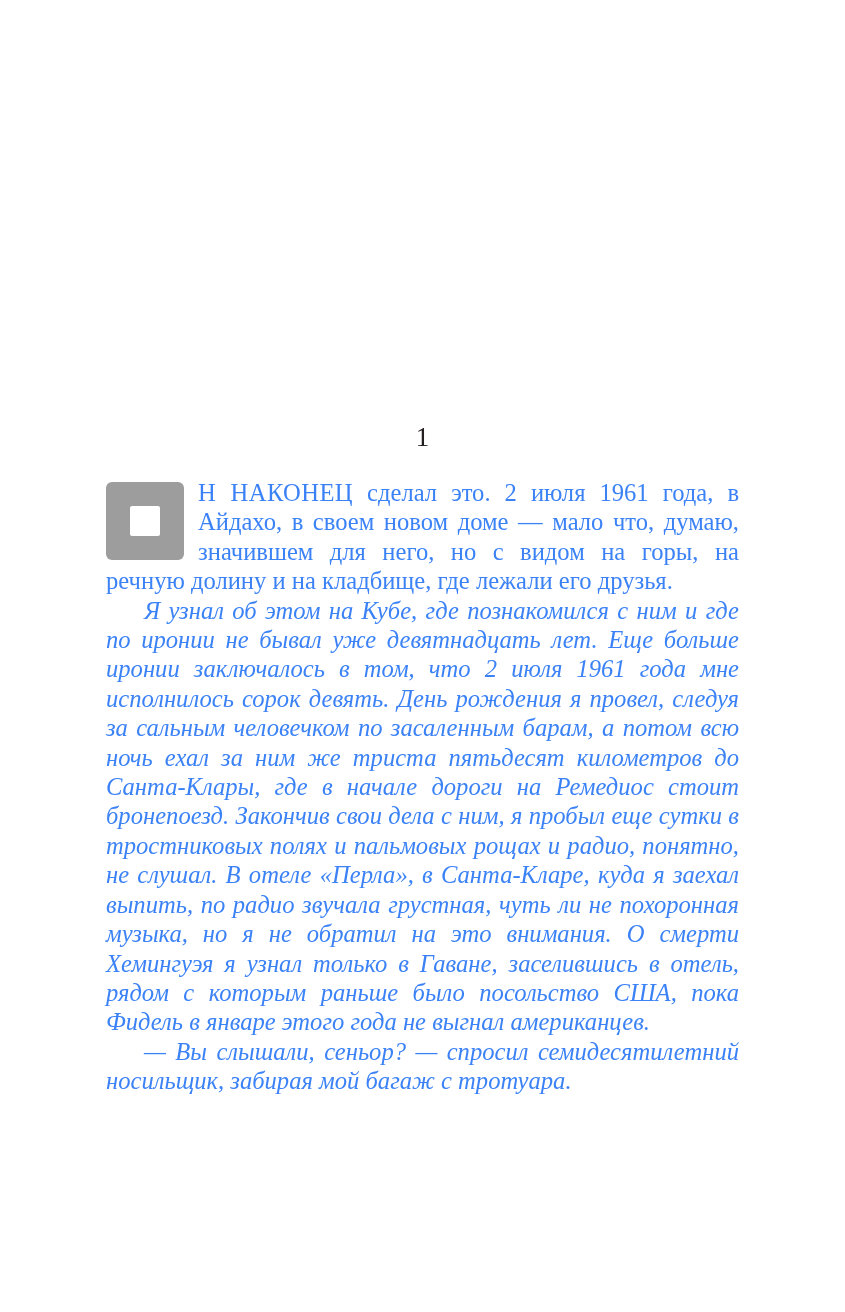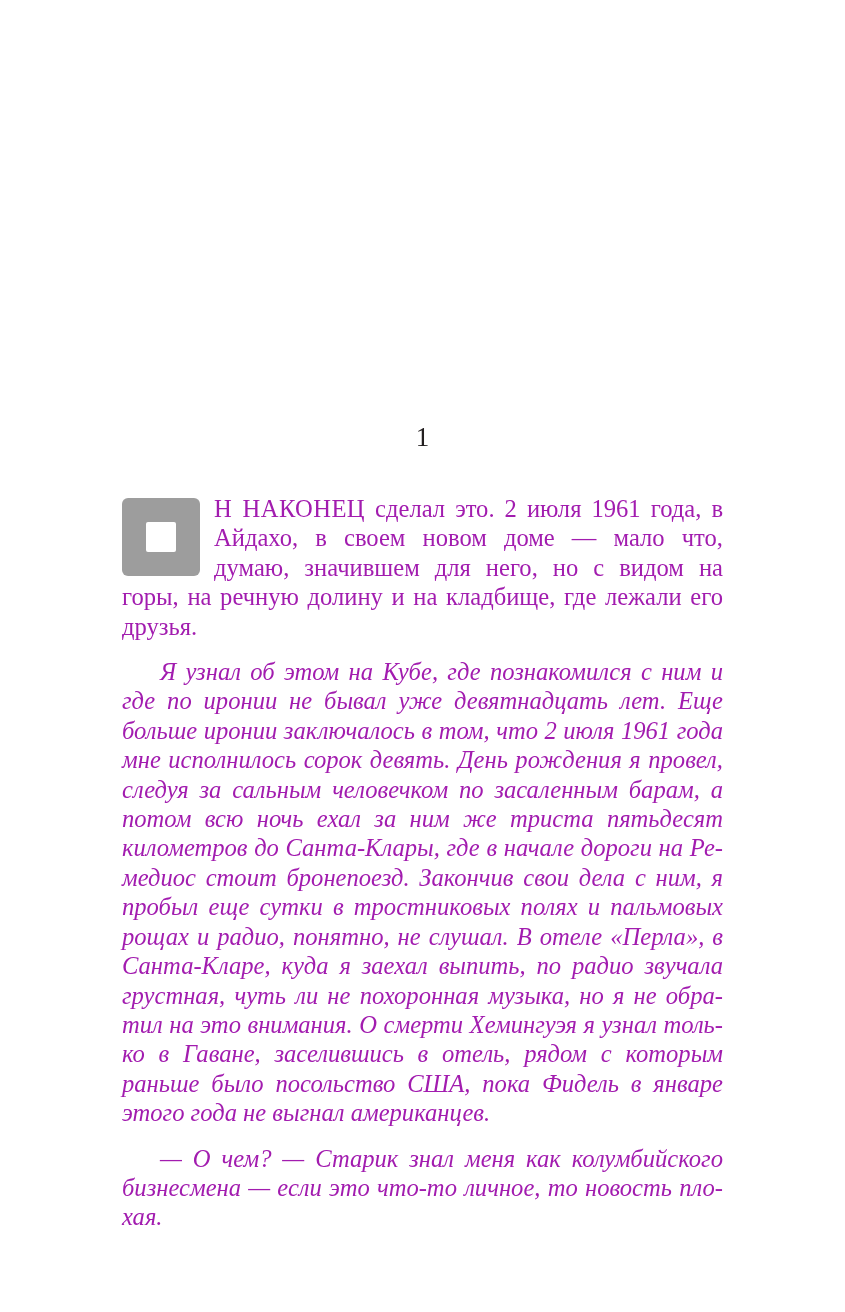--- a/index.html
+++ b/index.html
@@ -32,27 +32,27 @@
     color: #231f20;
     font-family: "Liberation Serif", "DejaVu Serif", serif;
   }
   .body-text {
     position: absolute;
     top: 478px;
     left: 106px;
     width: 633px;
   }
   .para {
-    margin: 16px;
+    margin: 0;
     font-size: 24.6px;
     line-height: 29.4px;
     text-align: justify;
     text-justify: inter-word;
     hyphens: manual;
-    color: #a21caf;
+    color: #3b82f6;
   }
   .para.indent {
     text-indent: 38px;
   }
   .para + .para {
     margin-top: 0;
     font-style: italic;
   }
   .dropcap-box {
     float: left;
@@ -91,18 +91,18 @@
   <div class="chapter-number">1</div>
 
   <div class="body-text">
 
     <p class="para first-para">
       <span class="dropcap-box"></span><span class="smallcaps">Н НАКОНЕЦ</span><span> сделал это. 2 июля 1961 года, в Айда­хо, в своем новом доме — мало что, думаю, зна­чившем для него, но с видом на горы, на речную долину и на кладбище, где лежали его друзья.</span>
     </p>
 
     <p class="para indent">Я узнал об этом на Кубе, где познакомился с ним и где по иронии не бывал уже девятнадцать лет. Еще больше иронии заключалось в том, что 2 июля 1961 года мне исполнилось сорок девять. День рождения я про­вел, следуя за сальным человечком по засаленным ба­рам, а потом всю ночь ехал за ним же триста пятьдесят километров до Санта-Клары, где в начале дороги на Ре­медиос стоит бронепоезд. Закончив свои дела с ним, я пробыл еще сутки в тростниковых полях и пальмовых рощах и радио, понятно, не слушал. В отеле «Перла», в Санта-Кларе, куда я заехал выпить, по радио звучала грустная, чуть ли не похоронная музыка, но я не обра­тил на это внимания. О смерти Хемингуэя я узнал толь­ко в Гаване, заселившись в отель, рядом с которым рань­ше было посольство США, пока Фидель в январе этого года не выгнал американцев.</p>
 
+    <p class="para indent">— Вы слышали, сеньор? — спросил семидесятилет­ний носильщик, забирая мой багаж с тротуара.</p>
 
-    <p class="para indent">— О чем? — Старик знал меня как колумбийского бизнесмена — если это что-то личное, то новость пло­хая.</p>
 
   </div>
 
 </div>
 
 </body></html>

